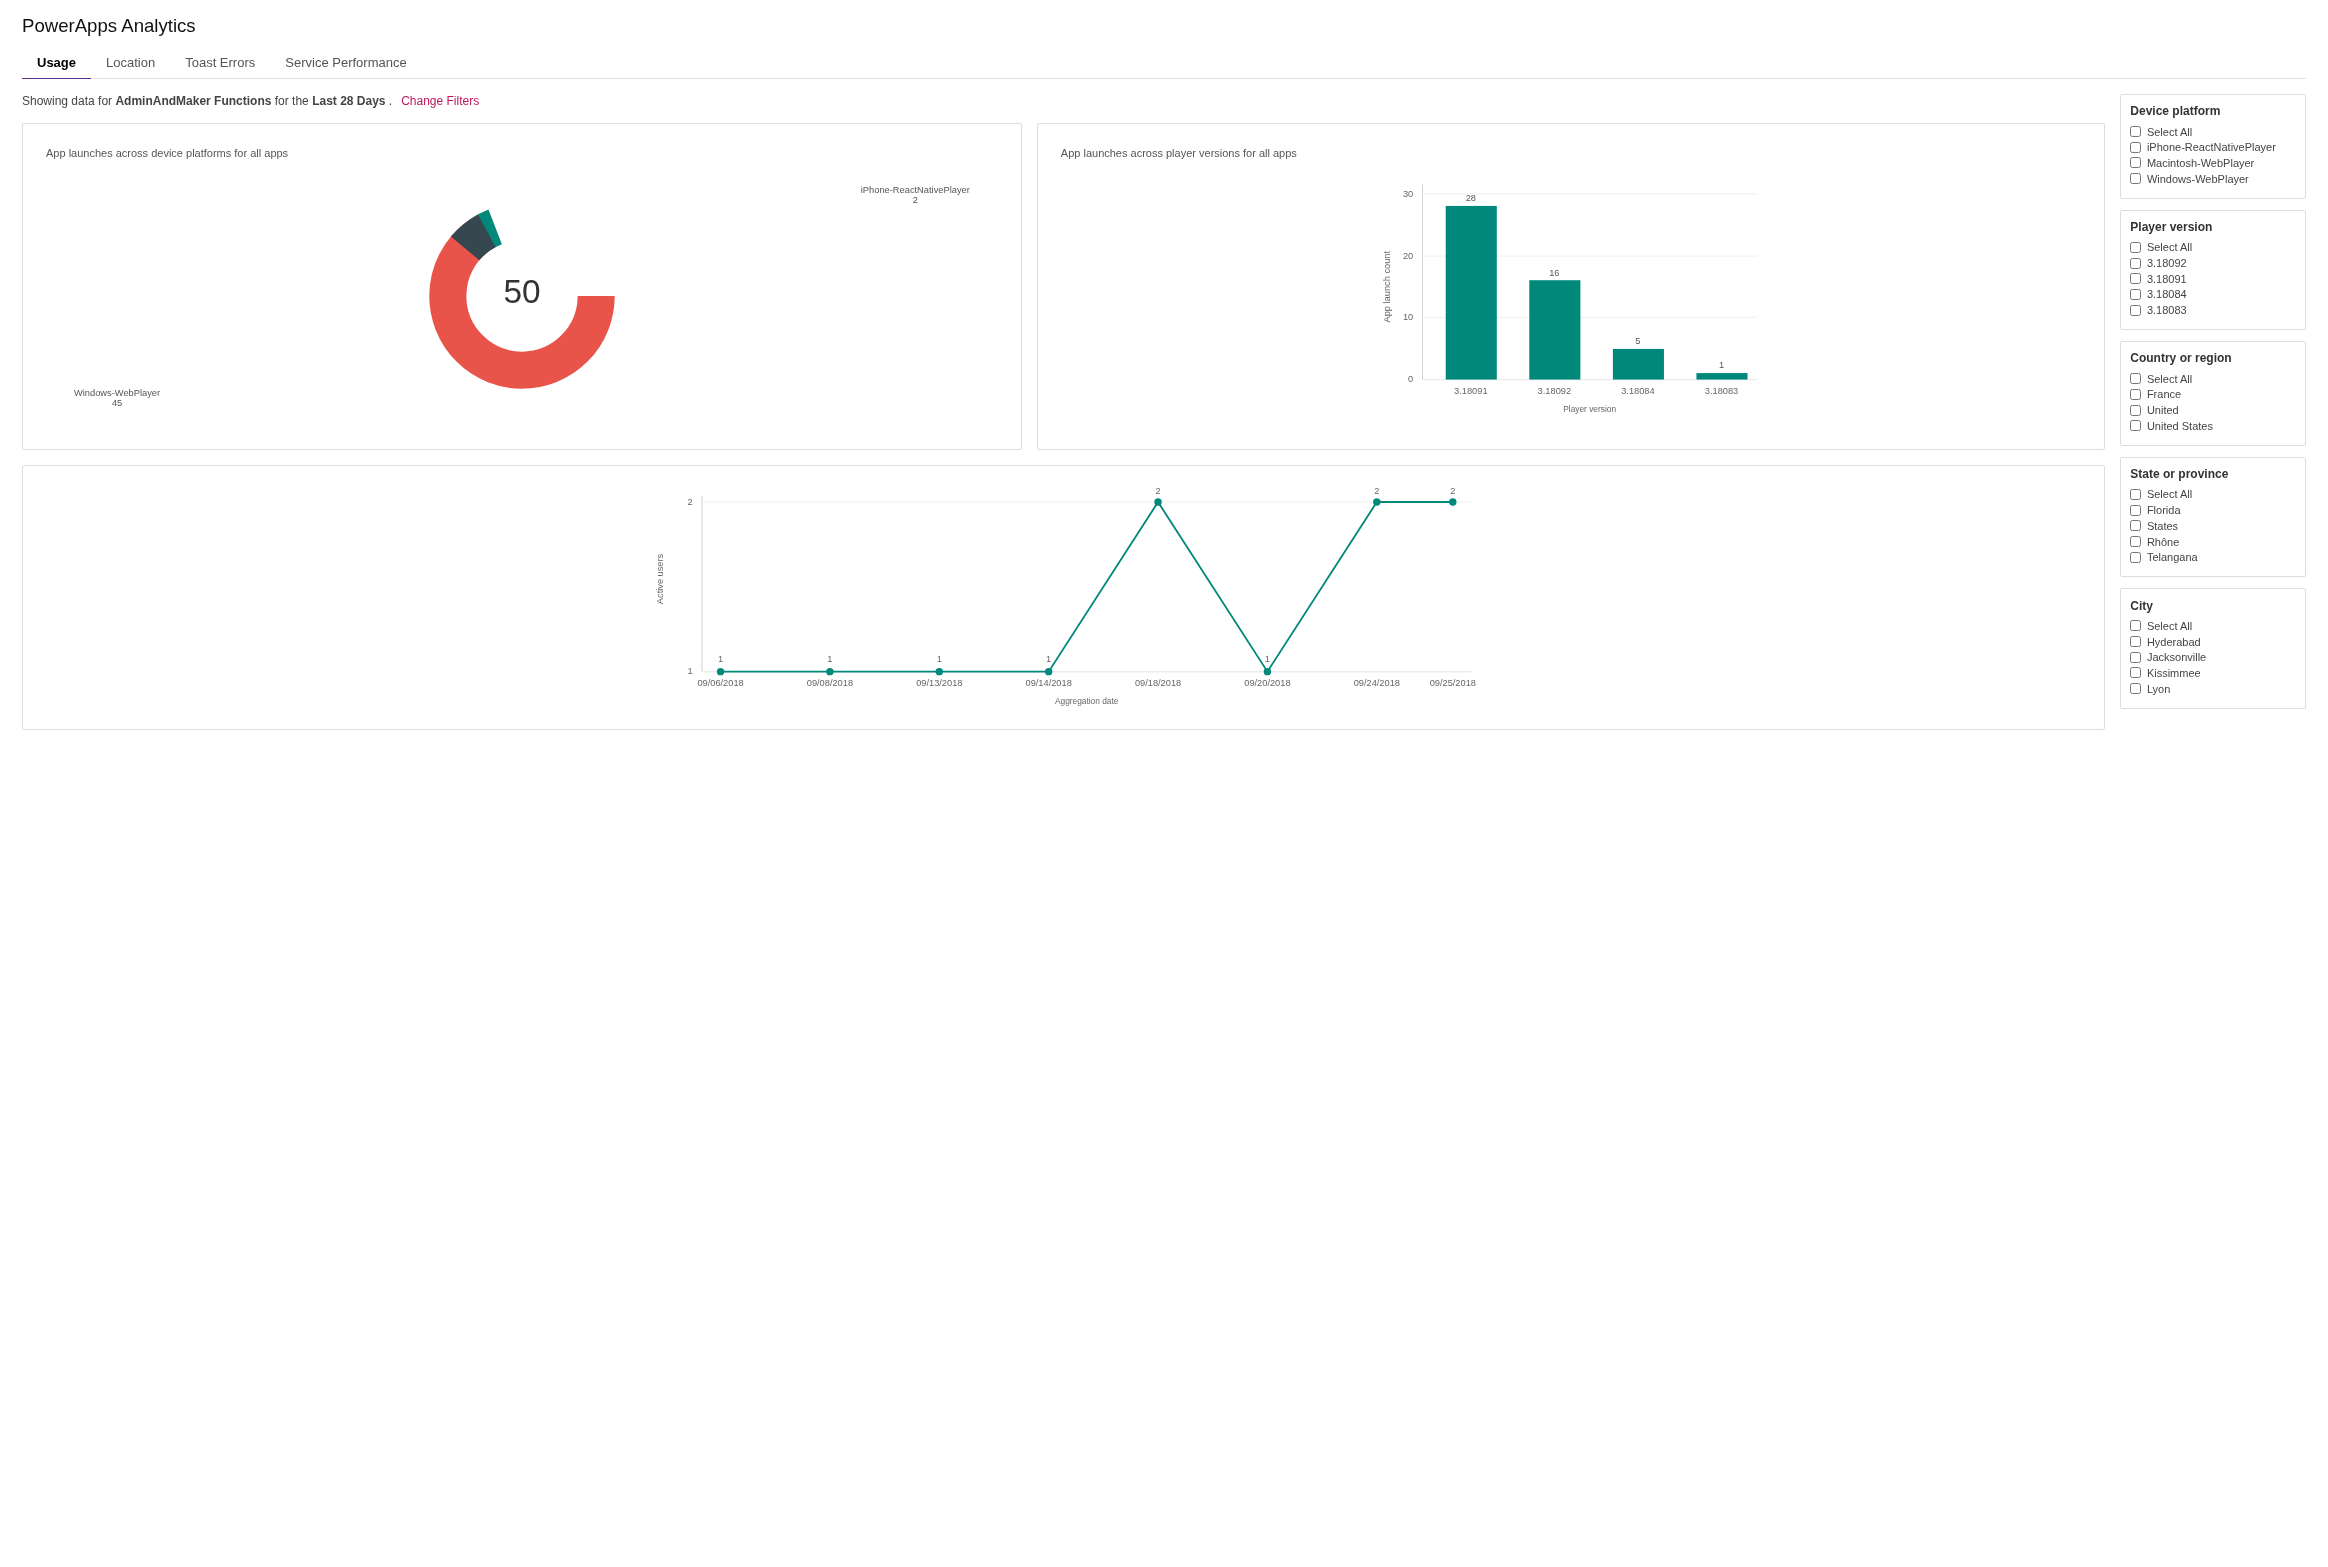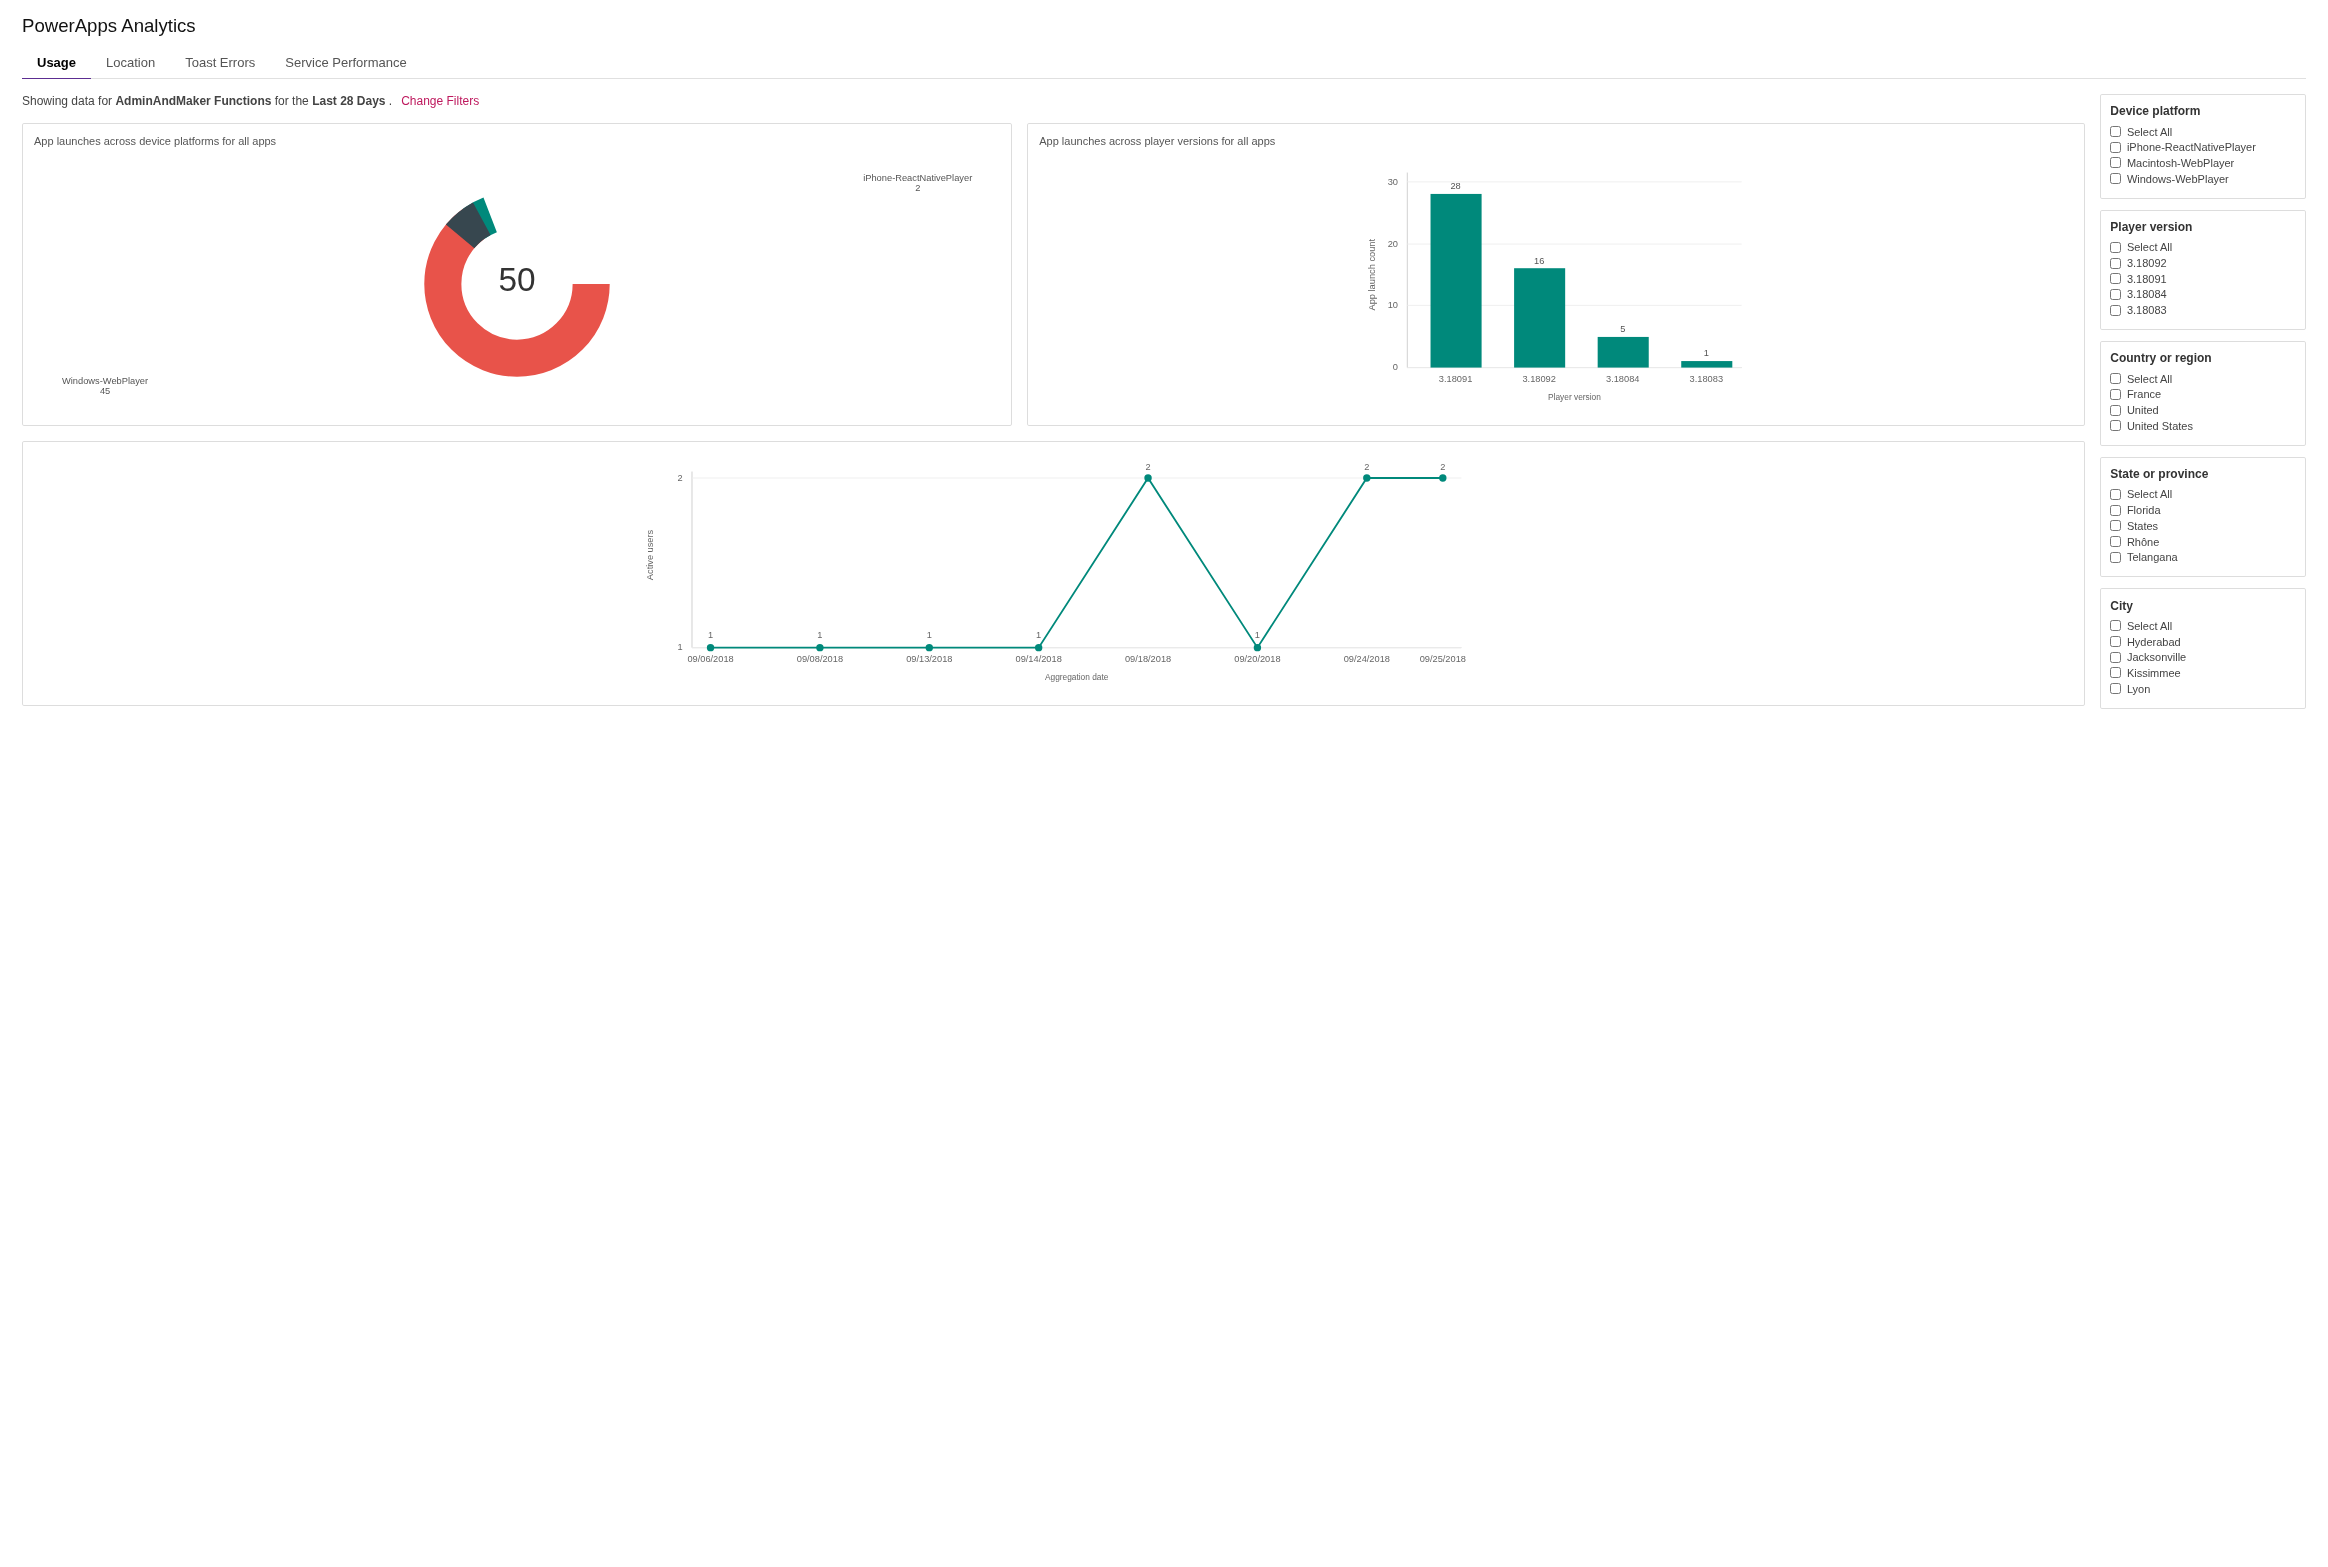--- a/index.html
+++ b/index.html
@@ -15,21 +15,21 @@
     .content-area { display: flex; padding: 15px 22px; gap: 15px; }
     
     .main-content { flex: 1; min-width: 0; }
     
     .subtitle { font-size: 12px; margin-bottom: 15px; color: #444; }
     .subtitle strong { font-weight: 700; }
     .subtitle .change-filters { color: #be185d; cursor: pointer; text-decoration: none; margin-left: 5.6px; }
     
     .charts-row { display: flex; gap: 15px; margin-bottom: 15px; }
     
-    .chart-card { background: #fff; border: 0.9px solid #ddd; border-radius: 1.9px; padding: 11px; flex: 1; }
+    .chart-card { background: #fff; border: 0.9px solid #ddd; border-radius: 1.9px; padding: 23px; flex: 1; }
     .chart-title { font-size: 11px; color: #555; margin-bottom: 7.4px; }
     
     
     .donut-container { position: relative; display: flex; justify-content: center; align-items: center; height: 260px; }
     .donut-svg { width: 204px; height: 204px; }
     
     
     .bar-chart-wrapper { position: relative; height: 260px; }
     
     
@@ -37,21 +37,21 @@
     .line-chart-wrapper { position: relative; height: 241px; }
     
     
     .axis-label { font-size: 10px; fill: #666; }
     .axis-title { font-size: 10px; fill: #666; }
     .grid-line { stroke: #eee; stroke-width: 1; }
     .bar-fill { fill: #00897b; }
     .bar-value { font-size: 10px; fill: #555; text-anchor: middle; }
     
     
-    .sidebar-filters { width: 206px; flex-shrink: 0; }
+    .sidebar-filters { width: 186px; flex-shrink: 0; }
     .filter-section { border: 0.9px solid #ddd; border-radius: 1.9px; margin-bottom: 11px; padding: 9.3px; }
     .filter-title { font-size: 12px; font-weight: 600; color: #333; margin-bottom: 7.4px; }
     .filter-item { display: flex; align-items: center; gap: 5.6px; margin-bottom: 3.7px; font-size: 11px; color: #444; }
     .filter-item input[type="checkbox"] { width: 11px; height: 11px; cursor: pointer; accent-color: #5c2d91; }
     .x-axis-title { font-size: 9px; fill: #666; }
   </style>
 </head>
 <body>
 
 <div class="app-header">

